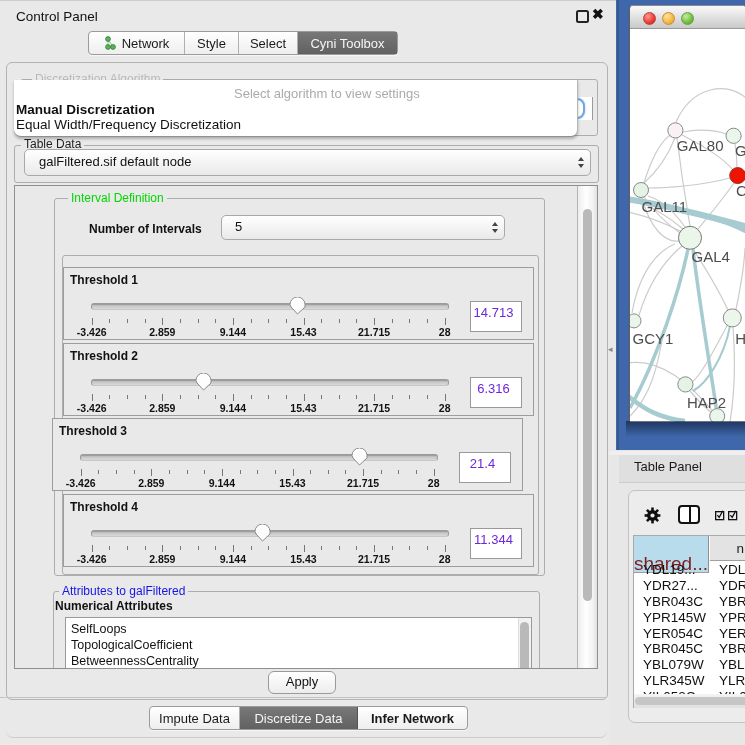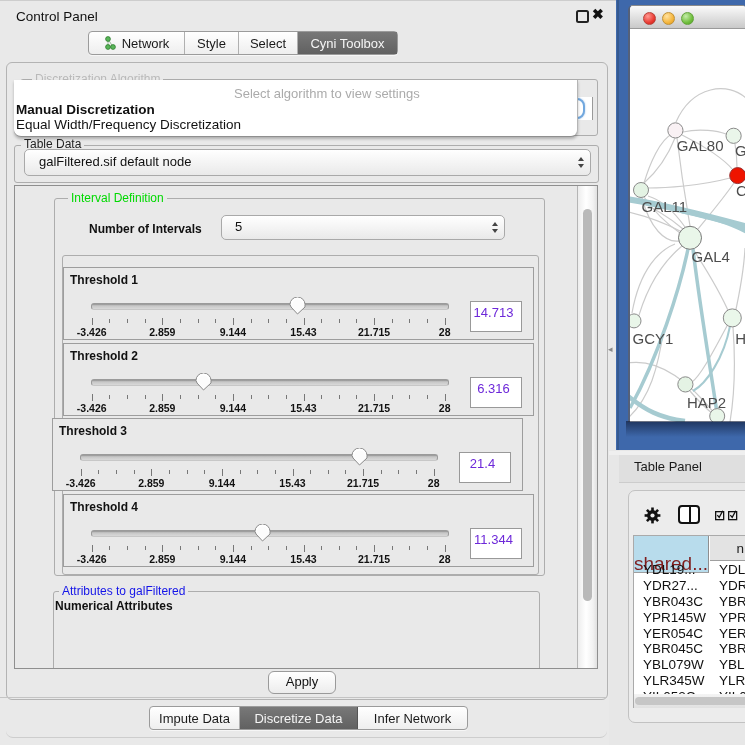--- a/index.html
+++ b/index.html
@@ -229,34 +229,41 @@
   <svg class="thumb" style="left:189.5px;" width="17" height="18" viewBox="0 0 17 18">
           <path d="M1,7.5 a7.5,7.5 0 0 1 15,0 v2.5 L8.5,17 L2,10 z" fill="#fcfcfc" stroke="#8a8a8a" stroke-width="1"></path>
           <path d="M2.5,7.5 a6,6 0 0 1 12,0" fill="none" stroke="#ffffff" stroke-width="1.5"></path>
         </svg>
   <div class="tfield">11.344</div>
 </div>
 
     <div class="grp" style="left:38px;top:405px;width:485px;height:120px;"></div>
     <div class="grptitle" style="left:44px;top:399px;color:#1414e8;">Attributes to galFiltered</div>
     <div class="abs" style="left:40px;top:413px;font-size:12px;font-weight:bold;color:#111;">Numerical Attributes</div>
+    <div class="abs" style="left:50px;top:431px;width:465px;height:60px;border:1px solid #999;background:#fff;">
+      <div class="abs" style="left:452px;top:0;width:12px;height:60px;background:#f2f2f2;border-left:1px solid #ddd;"></div>
+      <div class="abs" style="left:454px;top:4px;width:9px;height:56px;background:#b9b9b9;border-radius:4.5px;"></div>
+      <div class="abs" style="left:5px;top:4px;font-size:12.5px;color:#111;">SelfLoops</div>
+      <div class="abs" style="left:5px;top:20px;font-size:12.5px;color:#111;">TopologicalCoefficient</div>
+      <div class="abs" style="left:5px;top:36px;font-size:12.5px;color:#111;">BetweennessCentrality</div>
+    </div>
   </div>
 
   <div class="abs" style="left:562px;top:0;width:20px;height:482px;background:linear-gradient(90deg,#ededed,#ffffff 40%,#f2f2f2 75%,#dcdcdc);border-left:1px solid #b5b5b5;"></div>
   <div class="abs" style="left:568px;top:23px;width:9px;height:392px;background:#b9b9b9;border-radius:4.5px;"></div>
 </div>
 
 <div class="abs" style="left:268px;top:671px;width:66px;height:19px;border:1px solid #9a9a9a;border-radius:6px;
   background:linear-gradient(#ffffff,#f6f6f6 50%,#ececec);text-align:center;font-size:13px;color:#111;padding-top:2px;">Apply</div>
 
 <div class="abs" style="left:0px;top:697px;width:607px;height:1px;background:#c4c4c4;"></div>
 <div class="seg" style="left:149px;top:706px;">
   <div style="width:89px;">Impute Data</div>
   <div class="sel" style="width:117px;">Discretize Data</div>
-  <div style="width:109px;">Infer Network</div>
+  <div style="width:109px;font-weight:bold;">Infer Network</div>
 </div>
 
 <div class="abs" style="left:6px;top:731px;width:601px;height:6px;border-bottom:1.5px solid #cdcdcd;border-radius:0 0 8px 8px;"></div>
 
 <div class="abs" style="left:608px;top:344px;font-size:9px;color:#8a8a8a;">◂</div>
 
 <div class="abs" style="left:616px;top:0;width:129px;height:450.5px;background:#3e68ab;border-bottom:1.5px solid #2c4c80;box-sizing:border-box;"></div>
 <div class="abs" style="left:617px;top:0;width:2px;height:450px;background:#35598f;"></div>
 
 <div class="abs" style="left:628px;top:5px;width:117px;height:416px;border-radius:5px 5px 0 0;

